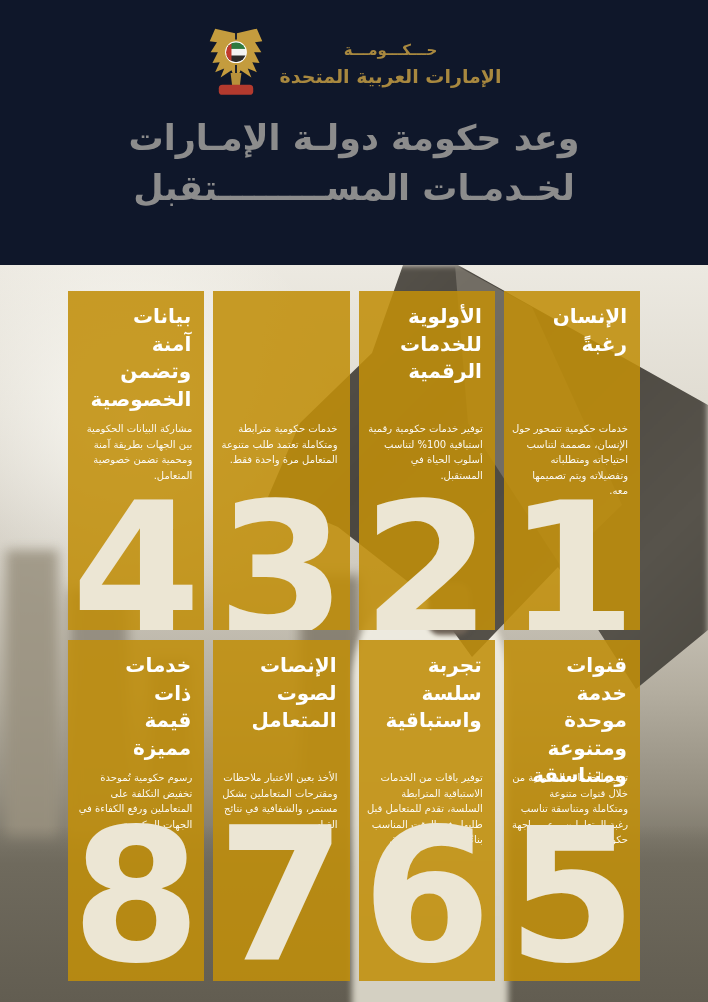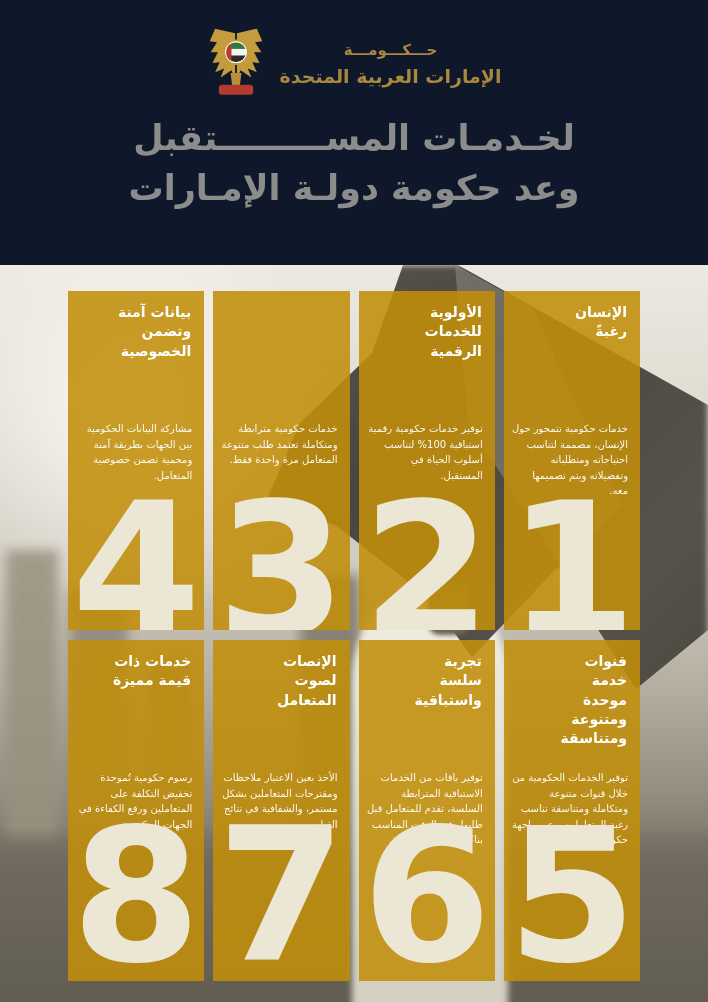--- a/index.html
+++ b/index.html
@@ -54,21 +54,21 @@
   .hand { position:absolute; left:428px; top:318px; width:42px; height:52px;
     border-radius:12px; background:#6e6256; filter:blur(2px); }
 
   
   .cards { position:absolute; left:68px; top:291px; width:572px; height:690px;
     display:grid; grid-template-columns:repeat(4,1fr);
     grid-template-rows:339px 341px; column-gap:9px; row-gap:10px;
     direction:rtl; }
   .card { position:relative; overflow:hidden;
     background:rgba(192,142,10,0.88); direction:rtl; }
-  .card-heading { padding:12px 13px 0 16px; font-size:14px; font-weight:bold;
+  .card-heading { padding:12px 13px 0 16px; font-size:20px; font-weight:bold;
     color:#ffffff; line-height:1.38; text-align:right;margin-left:25px; }
   .card-body { position:absolute; top:130px; right:12px; left:8px;
     font-size:10px; line-height:1.55; color:rgba(255,255,255,.94);
     text-align:right; }
   .card-number { position:absolute; left:0; right:0; text-align:center;
     font-size:186px; font-weight:bold; color:#ece6d4; line-height:1;
     direction:ltr; }
   .row1 .card-number { bottom:-34px; }
   .row2 .card-number { bottom:-8px; }
 </style>
@@ -116,22 +116,22 @@
         </g>
       </g>
     </svg>
     <div class="logo-text">
       <div class="logo-line1">حـــكـــومـــة</div>
       <div class="logo-line2">الإمارات العربية المتحدة</div>
     </div>
   </div>
 
   <div class="title">
+    <div>وعد حكومة دولـة الإمـارات</div>
     <div>لخـدمـات المســـــــــتقبل</div>
-    <div>وعد حكومة دولـة الإمـارات</div>
   </div>
 
   <div class="cards">
 
     <div class="card row1">
       <div class="card-heading">الإنسان رغبةً</div>
       <div class="card-body">خدمات حكومية تتمحور حول الإنسان، مصممة لتناسب احتياجاته ومتطلباته وتفضيلاته ويتم تصميمها معه.</div>
       <div class="card-number">1</div>
     </div>
 

